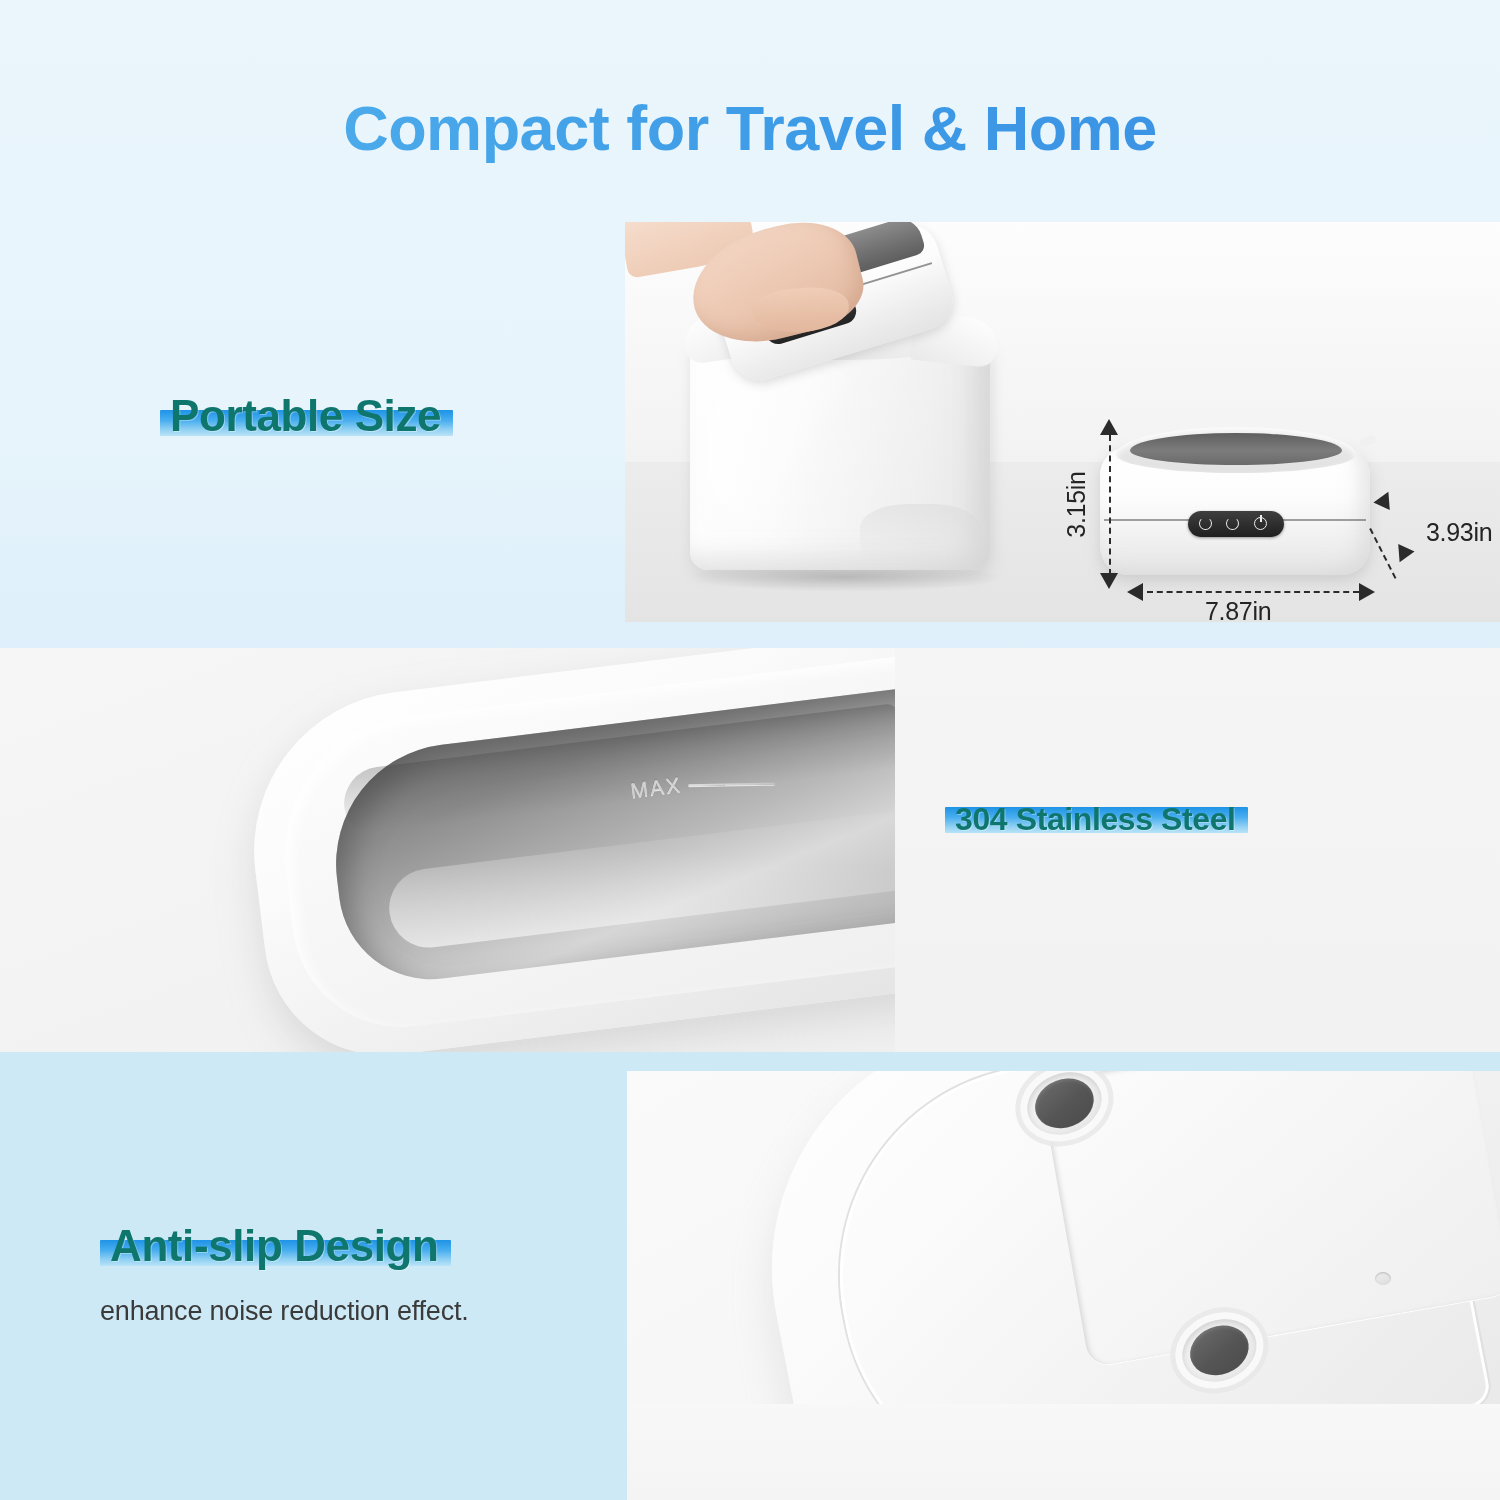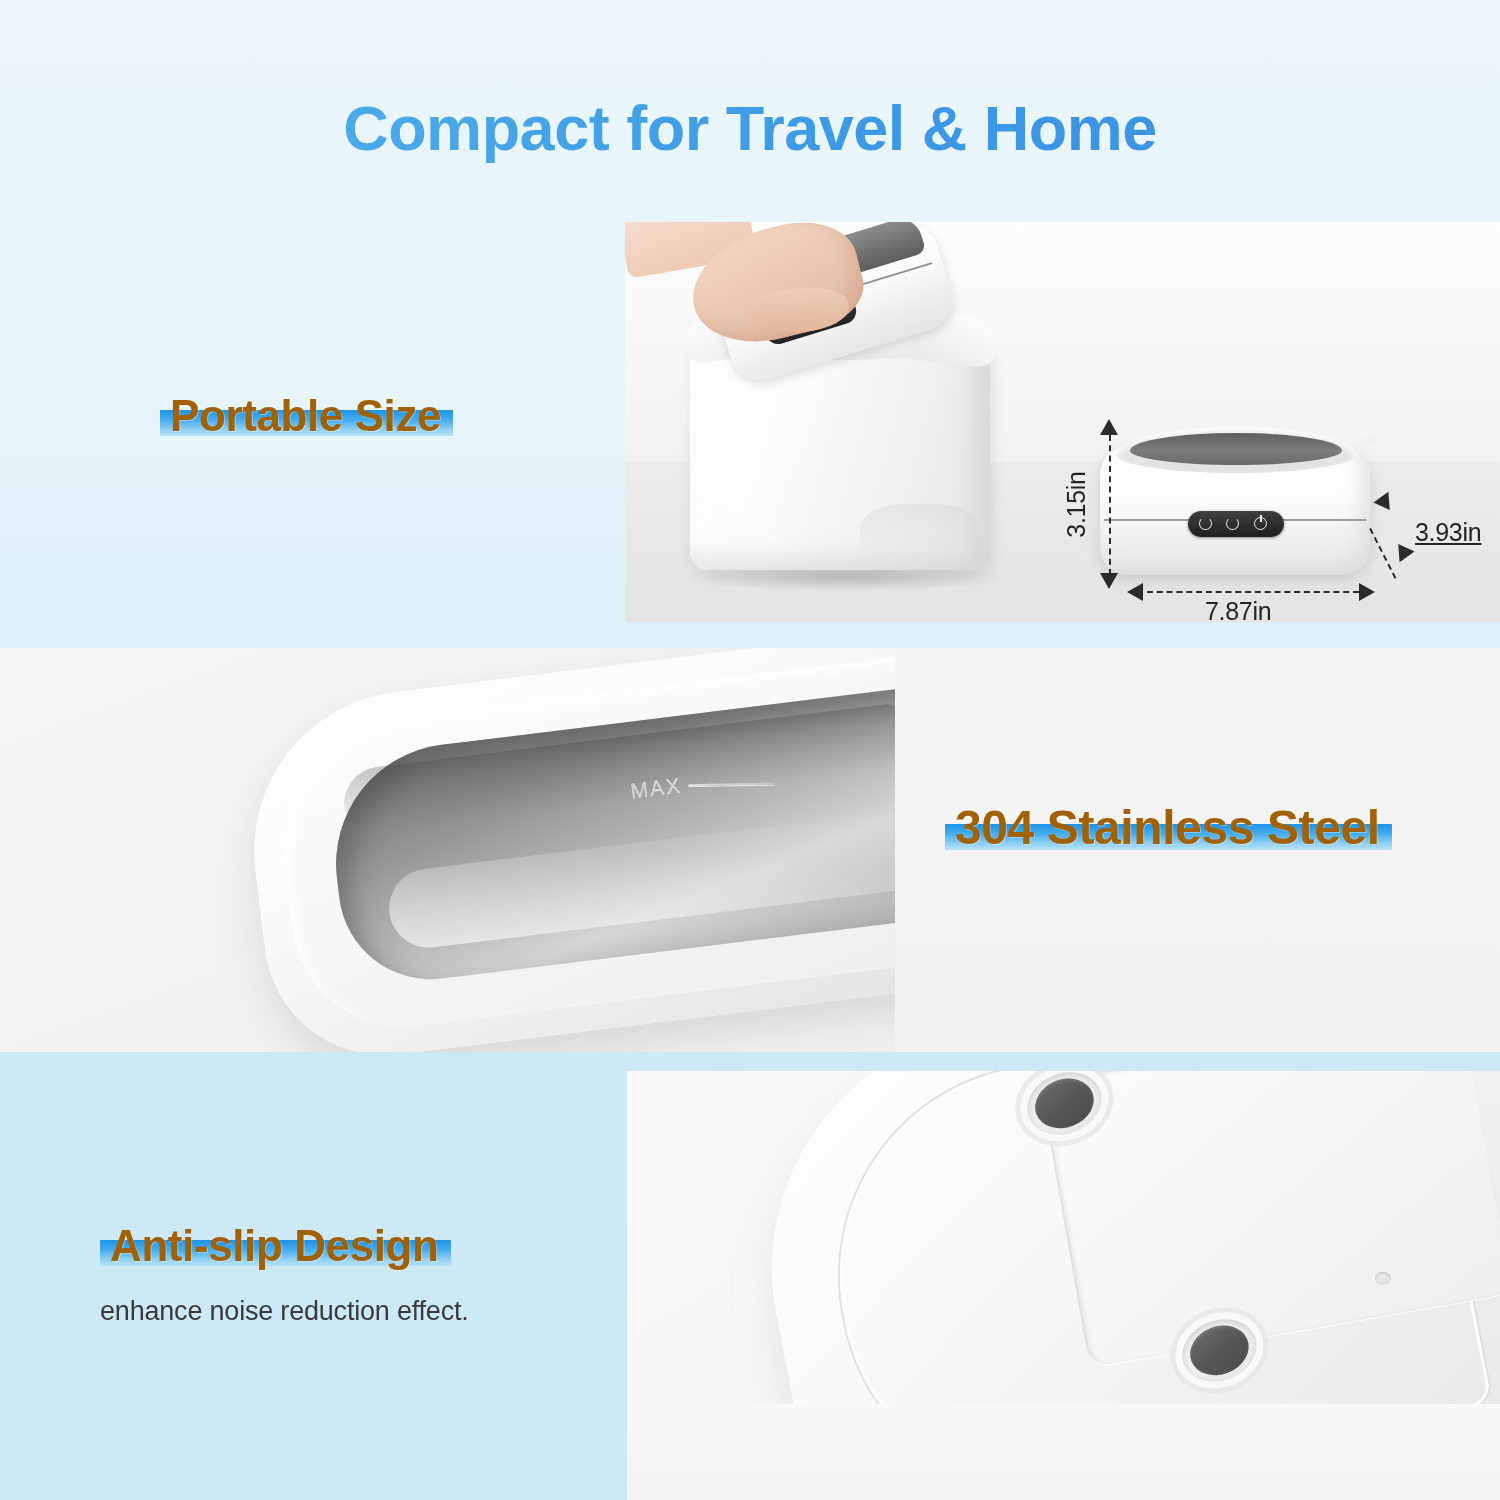--- a/index.html
+++ b/index.html
@@ -33,25 +33,25 @@
   
   .lbl { position:absolute; display:inline-block; }
   .lbl .row { position:relative; display:inline-block; padding:0 12px 0 10px; }
   .lbl .bar {
     position:absolute; left:0; right:0; bottom:4px; height:26px;
     background:linear-gradient(180deg,#1e93e6 0%,#49aeef 40%,#8fd0f3 75%,#b9e3f7 100%);
     border-radius:1px; z-index:0;
   }
   .lbl .txt {
     position:relative; z-index:1; display:block;
-    font-size:44px; font-weight:bold; color:#a16207; line-height:1.08;
+    font-size:44px; font-weight:bold; color:#0f766e; line-height:1.08;
     letter-spacing:-0.4px;
     text-shadow:1px 1px 0 rgba(255,255,255,.35);
   }
-  .lbl.sm .txt { font-size:48px; }
+  .lbl.sm .txt { font-size:32px; }
 
   .sub {
     position:absolute; font-size:27px; color:#3a3a3a; line-height:1.28;
     letter-spacing:-0.2px;
   }
 
   
   .panel { position:absolute; overflow:hidden; }
 
   
@@ -352,21 +352,21 @@
   <div class="dimlabel rot90" style="left:-12px; top:85px;">3.15in</div>
 
   <div class="hline" style="left:92px; top:186px; width:212px;"></div>
   <div class="arw left" style="left:72px; top:178px;"></div>
   <div class="arw right" style="left:304px; top:178px;"></div>
   <div class="dimlabel" style="left:150px; top:192px;">7.87in</div>
 
   <div class="dline" style="left:316px; top:123px; width:56px; transform:rotate(63deg); transform-origin:0 0;"></div>
   <div class="arw up" style="left:321px; top:86px; transform:rotate(25deg);"></div>
   <div class="arw down" style="left:339px; top:142px; transform:rotate(25deg);"></div>
-  <div class="dimlabel" style="left:360px; top:113px;text-decoration:underline;">3.93in</div>
+  <div class="dimlabel" style="left:371px; top:113px;">3.93in</div>
 </div>
 
 <div class="panel" id="panel-tank">
   <div class="tankshell">
     <div class="outer2"></div>
     <div class="tankinner">
       <div class="sheen2"></div>
       <div class="sheen"></div>
     </div>
   </div>

